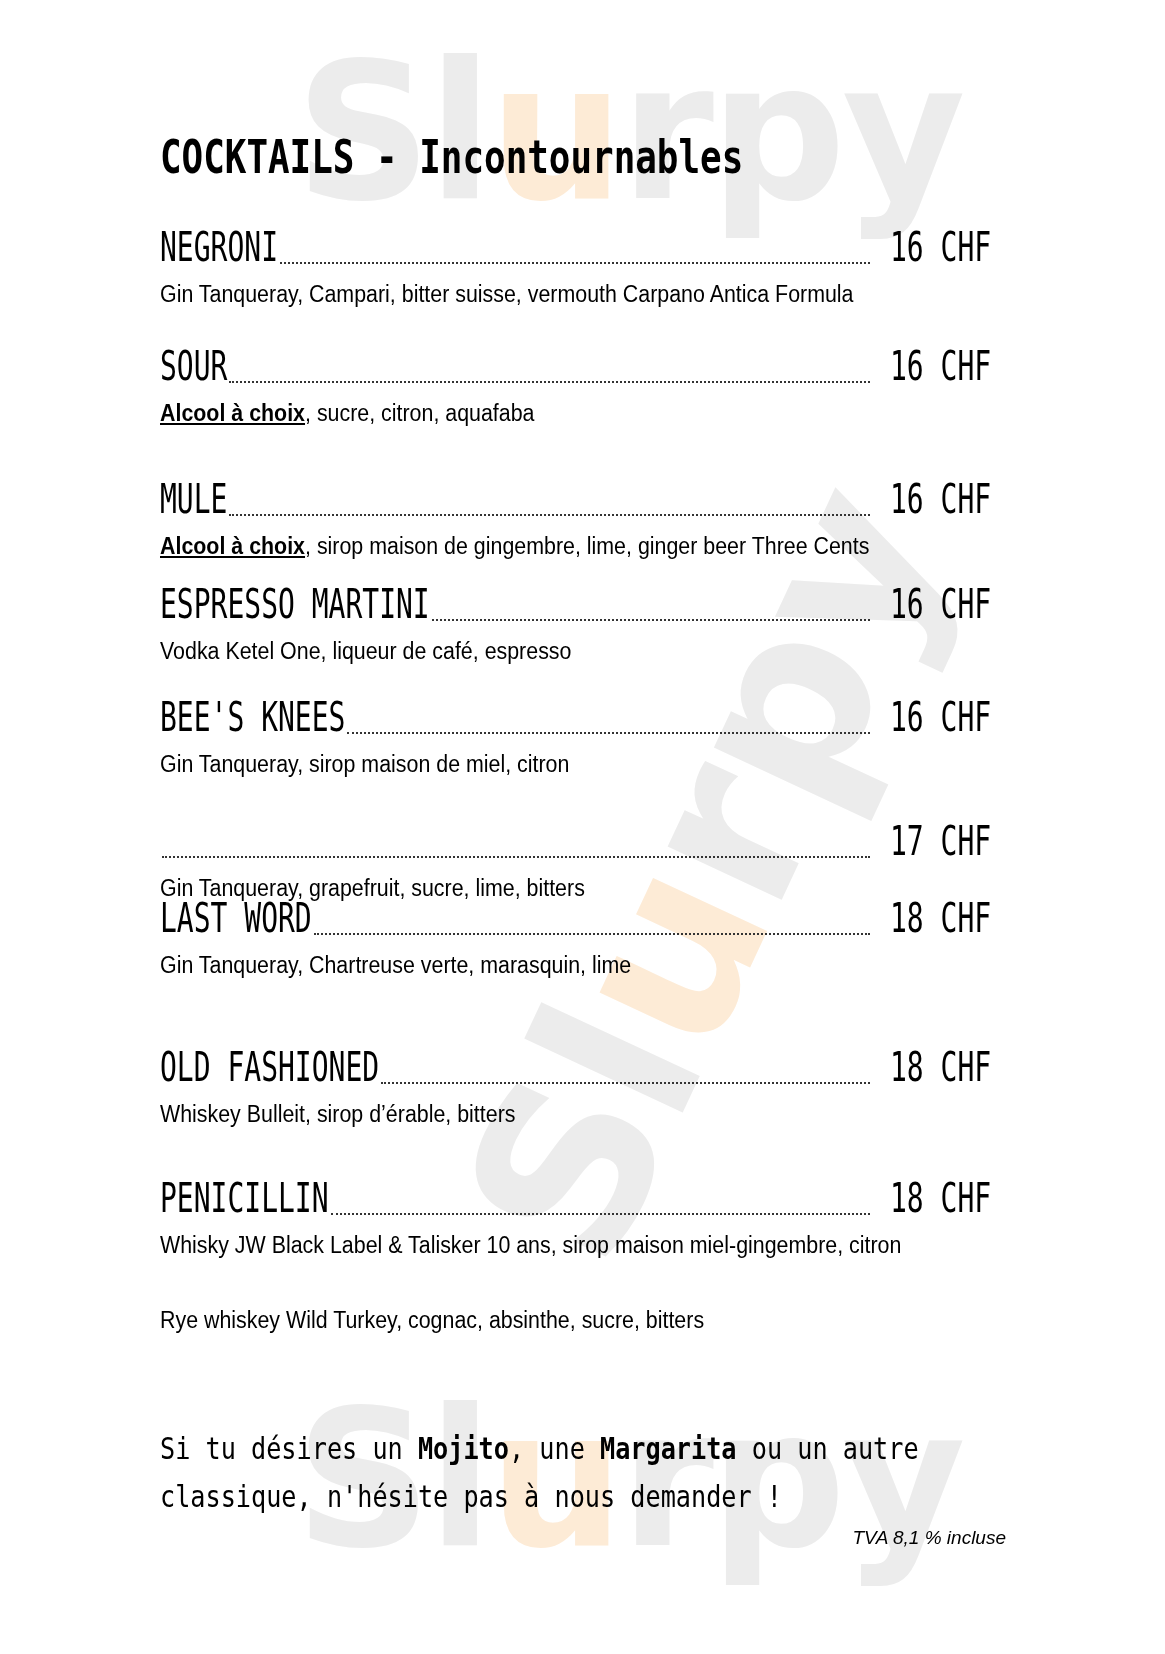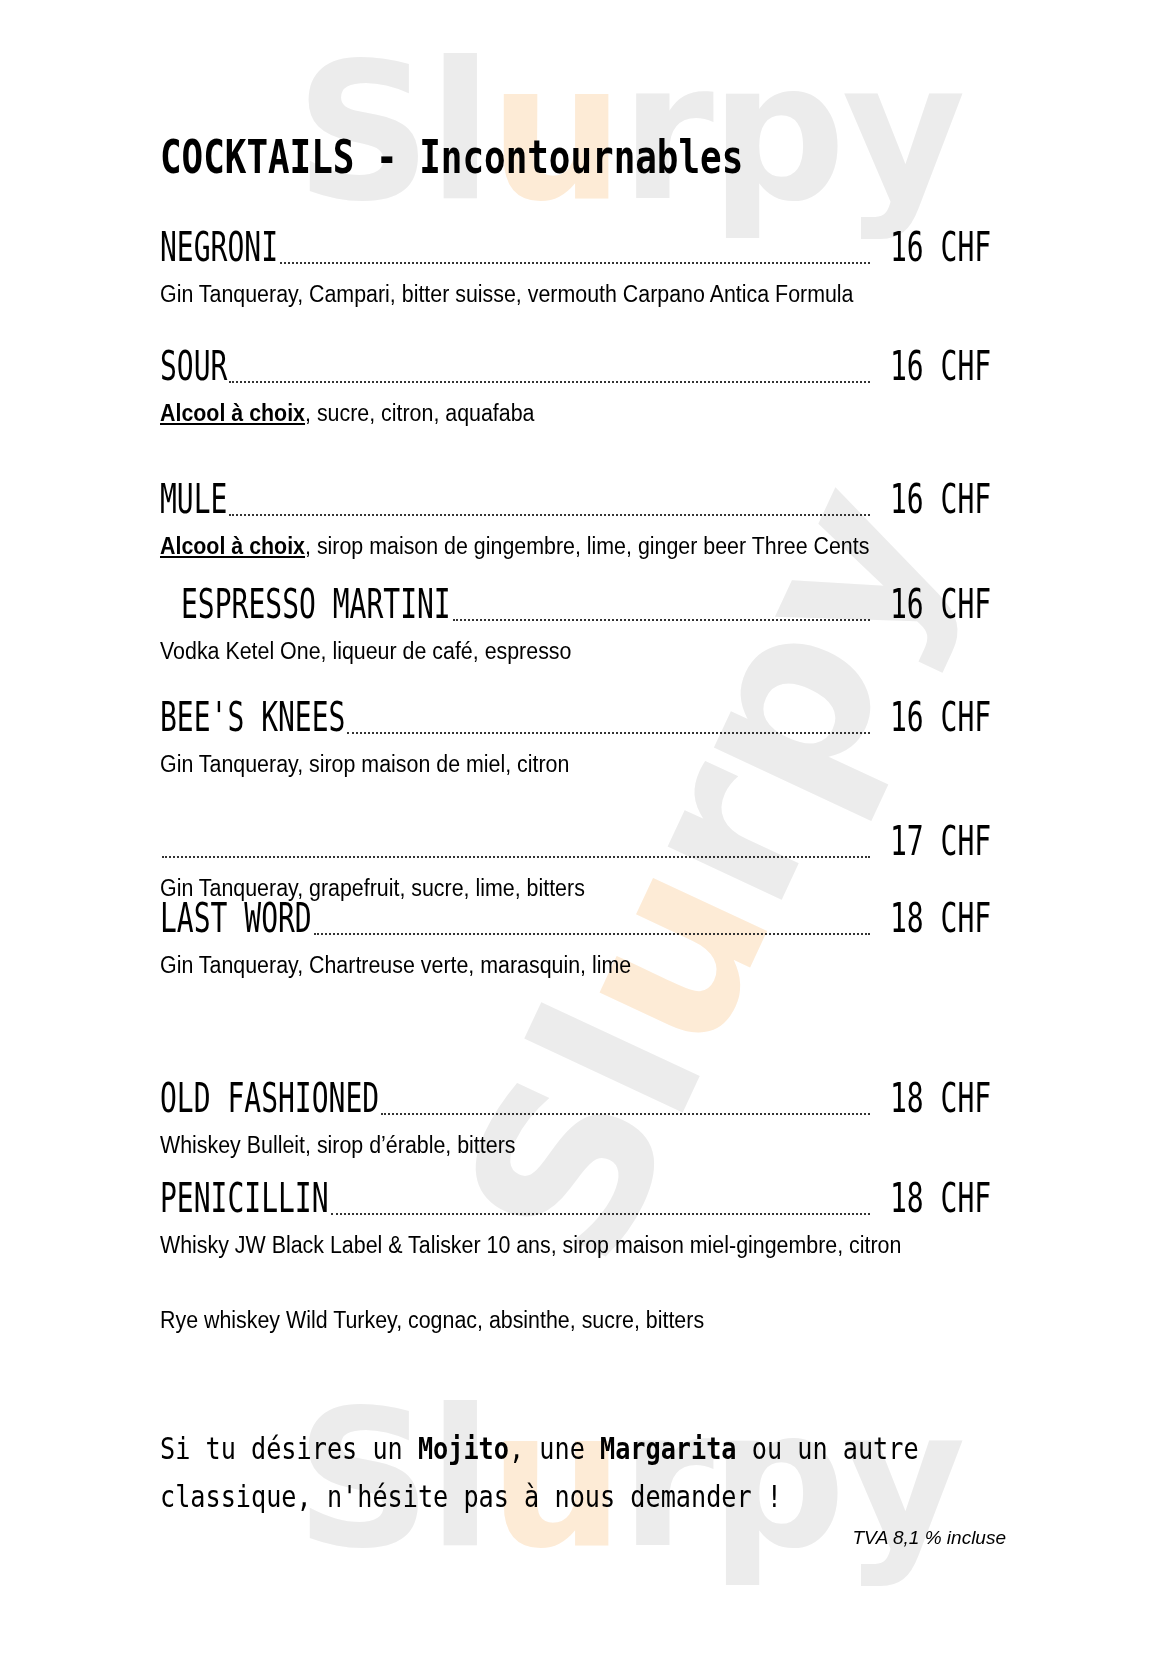--- a/index.html
+++ b/index.html
@@ -171,21 +171,21 @@
     <div class="item-head">
       <div class="name-wrap" style="width: 67.4297px;"><span class="name">MULE</span></div>
       <div class="leader"></div>
       <div class="price-wrap"><span class="price">16 CHF</span></div>
     </div>
     <div class="desc"><span class="hl">Alcool à choix</span><span>, sirop maison de gingembre, lime, ginger beer Three Cents</span></div>
   </div>
 
   <div class="item" style="top:583px">
     <div class="item-head">
-      <div class="name-wrap" style="width: 269.719px; margin-left: 21px;"><span class="name">ESPRESSO MARTINI</span></div>
+      <div class="name-wrap" style="width: 269.719px;"><span class="name">ESPRESSO MARTINI</span></div>
       <div class="leader"></div>
       <div class="price-wrap"><span class="price">16 CHF</span></div>
     </div>
     <div class="desc"><span class="hl"></span><span>Vodka Ketel One, liqueur de café, espresso</span></div>
   </div>
 
   <div class="item" style="top:696px">
     <div class="item-head">
       <div class="name-wrap" style="width: 185.434px;"><span class="name">BEE'S KNEES</span></div>
       <div class="leader"></div>
@@ -204,21 +204,21 @@
 
   <div class="item" style="top:897px">
     <div class="item-head">
       <div class="name-wrap" style="width: 151.725px;"><span class="name">LAST WORD</span></div>
       <div class="leader"></div>
       <div class="price-wrap"><span class="price">18 CHF</span></div>
     </div>
     <div class="desc"><span class="hl"></span><span>Gin Tanqueray, Chartreuse verte, marasquin, lime</span></div>
   </div>
 
-  <div class="item" style="top:1077px">
+  <div class="item" style="top:1046px">
     <div class="item-head">
       <div class="name-wrap" style="width: 219.155px;"><span class="name">OLD FASHIONED</span></div>
       <div class="leader"></div>
       <div class="price-wrap"><span class="price">18 CHF</span></div>
     </div>
     <div class="desc"><span class="hl"></span><span>Whiskey Bulleit, sirop d’érable, bitters</span></div>
   </div>
 
   <div class="item" style="top:1177px">
     <div class="item-head">

